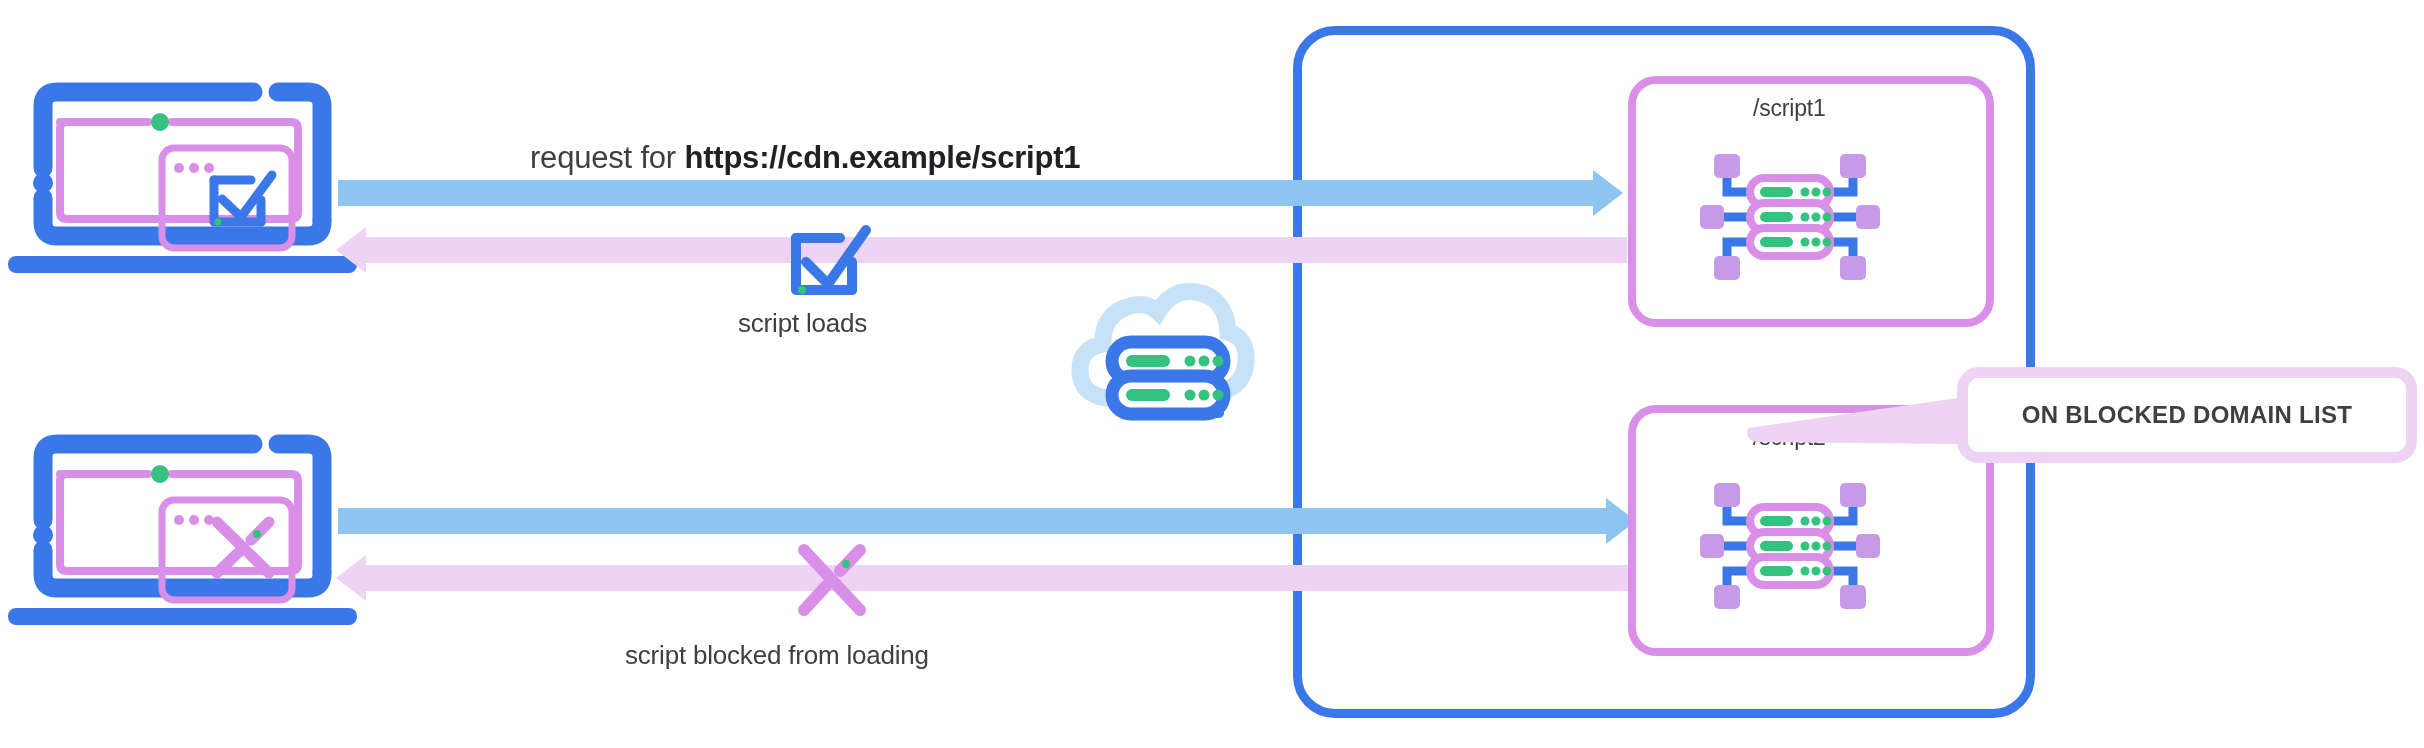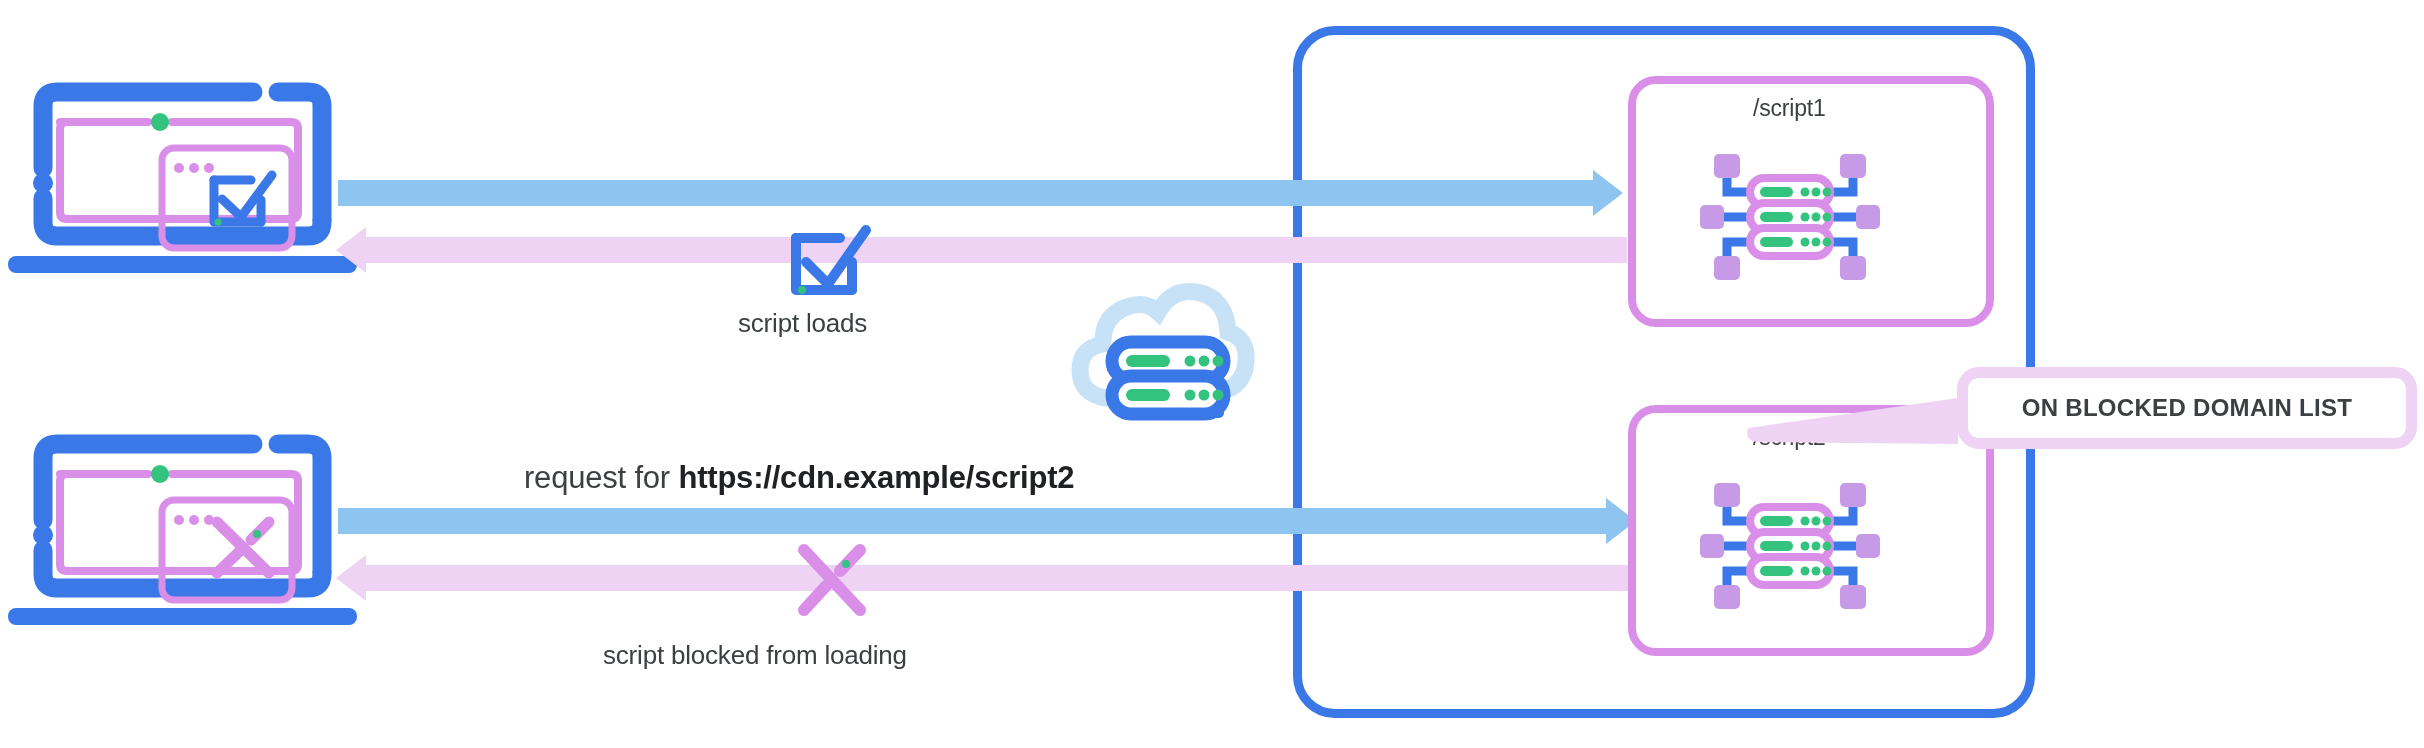--- a/index.html
+++ b/index.html
@@ -135,20 +135,23 @@
       <g fill="none" stroke="#3b78e7" stroke-width="9" stroke-linecap="round" stroke-linejoin="round">
         <path d="M206,120 L206,162 L253,162"></path>
         <path d="M206,120 L243,120"></path>
         <path d="M253,162 L253,140"></path>
         <path d="M214,139 L233,157 L264,115"></path>
       </g>
       <circle cx="210" cy="162" r="3.5" fill="#34c27f"></circle>
     </svg>
   </div>
 
+  <div class="abs req-label" style="left:530px; top:140px;">
+    <span>request for </span><b>https://cdn.example/script1</b>
+  </div>
 
   <div class="abs arrow-bar arrow-blue" style="left:338px; top:180px; width:1255px;"></div>
   <div class="abs head head-right-blue" style="left:1593px; top:170px;"></div>
 
   <div class="abs arrow-bar arrow-pink" style="left:366px; top:237px; width:1261px;"></div>
   <div class="abs head head-left-pink" style="left:336px; top:227px;"></div>
 
   <div class="abs" style="left:782px; top:218px; width:92px; height:92px;">
     <svg width="92" height="92" viewBox="0 0 92 92">
       <g fill="none" stroke="#3b78e7" stroke-width="10" stroke-linecap="round" stroke-linejoin="round">
@@ -263,42 +266,39 @@
 
       <g fill="none" stroke="#d98fe8" stroke-width="11" stroke-linecap="round">
         <path d="M209,110 L261,161"></path>
         <path d="M261,110 L243,128"></path>
         <path d="M233,138 L209,161"></path>
       </g>
       <circle cx="249" cy="122" r="4" fill="#34c27f"></circle>
     </svg>
   </div>
 
-  <div class="abs req-label" style="left:524px; top:460px;">
-    <span>request for </span><b>https://cdn.example/script2</b>
-  </div>
 
   <div class="abs arrow-bar arrow-blue" style="left:338px; top:508px; width:1268px;"></div>
   <div class="abs head head-right-blue" style="left:1606px; top:498px;"></div>
 
   <div class="abs arrow-bar arrow-pink" style="left:366px; top:565px; width:1275px;"></div>
   <div class="abs head head-left-pink" style="left:336px; top:555px;"></div>
 
   <div class="abs" style="left:790px; top:538px; width:84px; height:84px;">
     <svg width="84" height="84" viewBox="0 0 84 84">
       <g fill="none" stroke="#d98fe8" stroke-width="12" stroke-linecap="round">
         <path d="M14,12 L70,72"></path>
         <path d="M70,12 L50,33"></path>
         <path d="M36,48 L14,72"></path>
       </g>
       <circle cx="56" cy="26" r="4" fill="#34c27f"></circle>
     </svg>
   </div>
 
-  <div class="abs caption" style="left:603px; top:640px;">script blocked from loading</div>
+  <div class="abs caption" style="left:625px; top:640px;">script blocked from loading</div>
 
   <div class="abs script-panel" style="left:1628px; top:405px; width:366px; height:251px;"></div>
   <div class="abs script-title" style="left:1753px; top:424px;">/script2</div>
 
   <div class="abs" style="left:1700px; top:481px; width:180px; height:130px;">
     <svg width="180" height="130" viewBox="0 0 180 130">
       <g fill="none" stroke="#3b78e7" stroke-width="9" stroke-linecap="butt">
         <path d="M27,14 L27,40 L58,40"></path>
         <path d="M153,14 L153,40 L122,40"></path>
         <path d="M6,65 L58,65"></path>
@@ -336,17 +336,17 @@
     </svg>
   </div>
 
   <div class="abs" style="left:1700px; top:380px; width:340px; height:110px;">
     <svg width="340" height="110" viewBox="0 0 340 110">
       <path d="M258,18 L258,64 L60,62 Q44,62 48,48 Z" fill="#eed3f5"></path>
       <path d="M240,30 L240,55 L120,54 Z" fill="#eed3f5"></path>
     </svg>
   </div>
 
-  <div class="abs callout" style="left:1957px; top:367px; width:460px; height:82px;">
+  <div class="abs callout" style="left:1957px; top:367px; width:460px; height:96px;">
     <span class="callout-text">ON BLOCKED DOMAIN LIST</span>
   </div>
 
 </div>
 
 </body></html>

